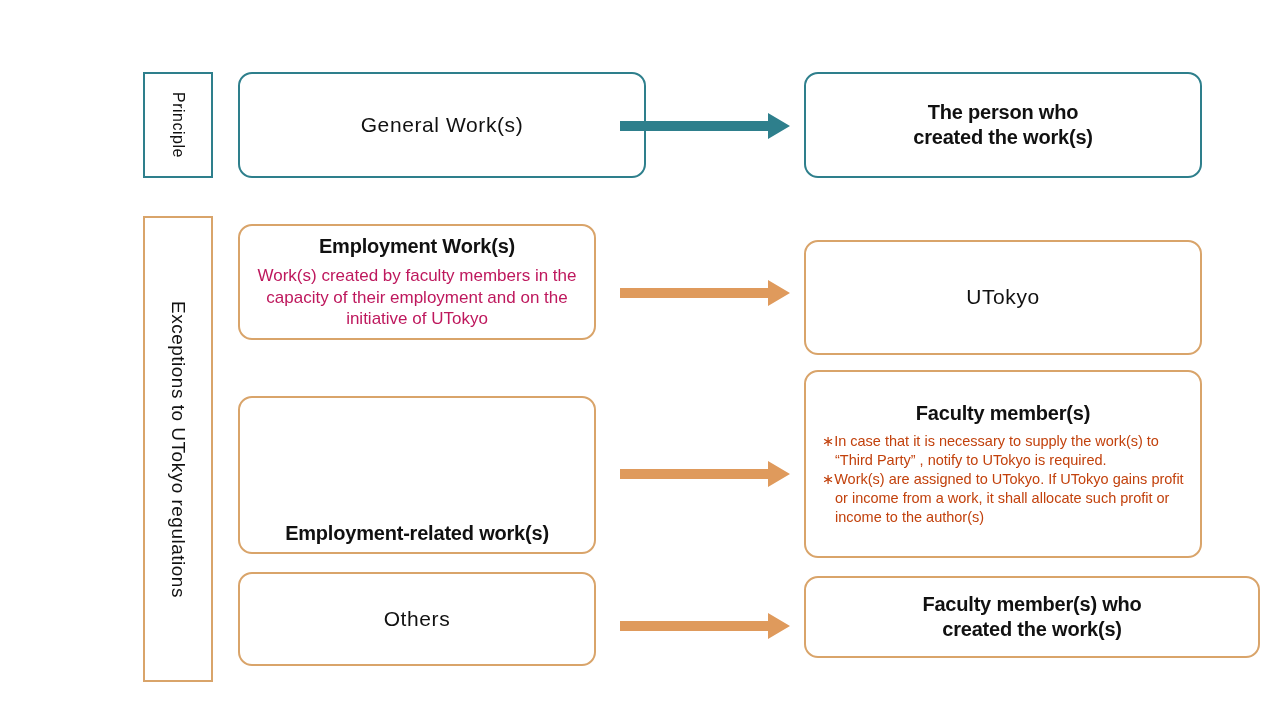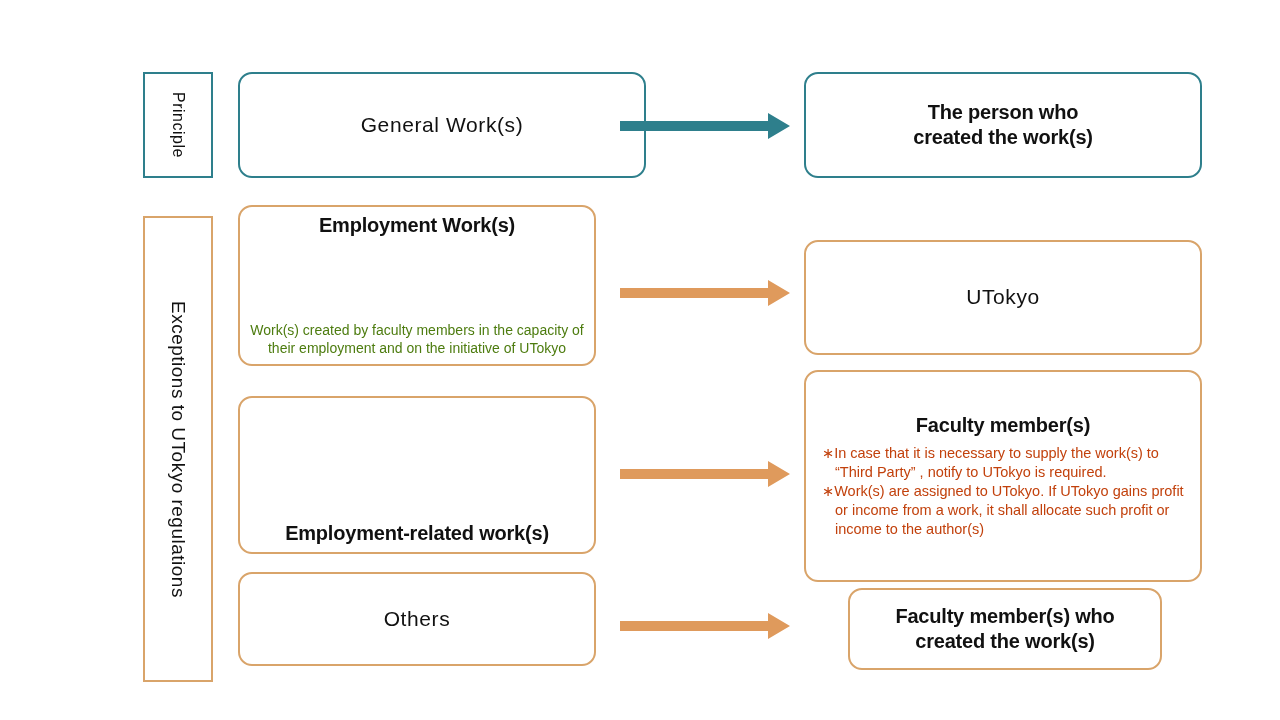--- a/index.html
+++ b/index.html
@@ -84,25 +84,25 @@
   .box-title.plain {
     font-weight: 400;
     font-size: 21px;
     letter-spacing: 0.6px;
   }
   .box-title.two-line {
     font-weight: 700;
     font-size: 20px;
   }
   .box-desc {
-    font-size: 14px;
+    font-size: 17px;
     font-weight: 400;
     line-height: 1.28;
     margin-top: 6px;
-    color: #4d7c0f;
+    color: #be185d;
   }
 
   
   .notes {
     width: 100%;
     margin-top: 6px;
     text-align: left;
     font-size: 14.5px;
     line-height: 1.3;
     color: #c2410c;
@@ -118,28 +118,28 @@
   }
 
   
   .arrow {
     position: absolute;
     display: block;
   }
 
   
   .row-gw   { left: 238px; top: 72px;  width: 408px; height: 106px; }
-  .row-ew   { left: 238px; top: 205px; width: 358px; height: 161px; justify-content: space-between; }
+  .row-ew   { left: 238px; top: 224px; width: 358px; height: 116px; }
   .row-erw  { left: 238px; top: 396px; width: 358px; height: 158px; justify-content: flex-end; }
   .row-oth  { left: 238px; top: 572px; width: 358px; height: 94px; }
 
   .col-person { left: 804px; top: 72px;  width: 398px; height: 106px; }
   .col-utokyo { left: 804px; top: 240px; width: 398px; height: 115px; }
-  .col-fac    { left: 804px; top: 370px; width: 398px; height: 212px; }
-  .col-facwho { left: 804px; top: 588px; width: 314px; height: 82px; margin-left: 44px; }
+  .col-fac    { left: 804px; top: 370px; width: 398px; height: 188px; }
+  .col-facwho { left: 804px; top: 576px; width: 456px; height: 82px; }
 </style>
 </head>
 <body>
 
 <div class="canvas">
 
   <div class="rail rail-principle">
     <span class="rail-label">Principle</span>
   </div>
 

